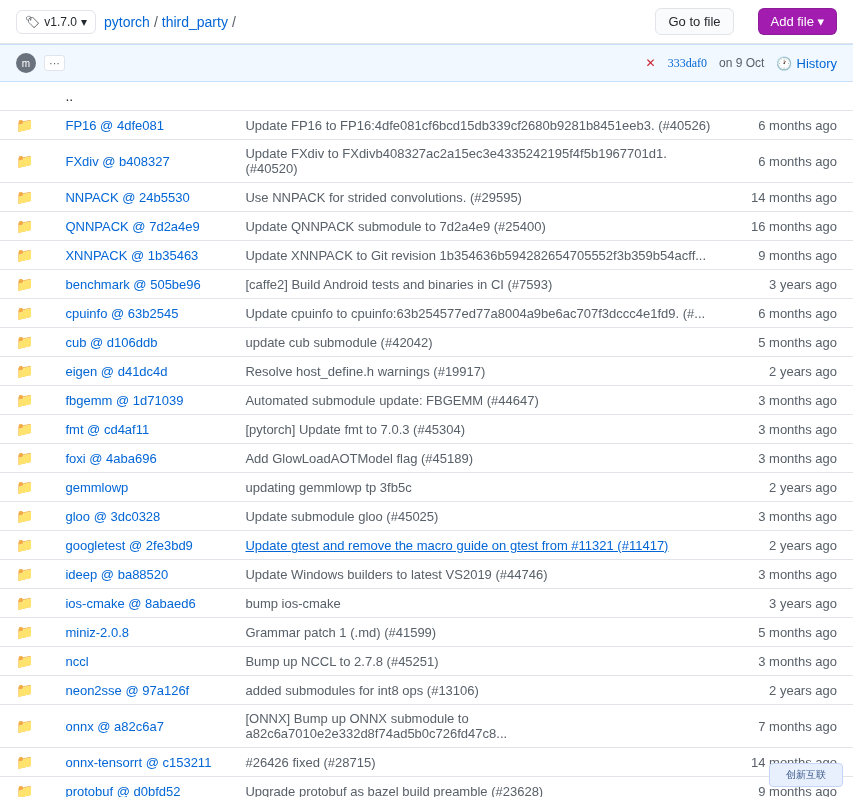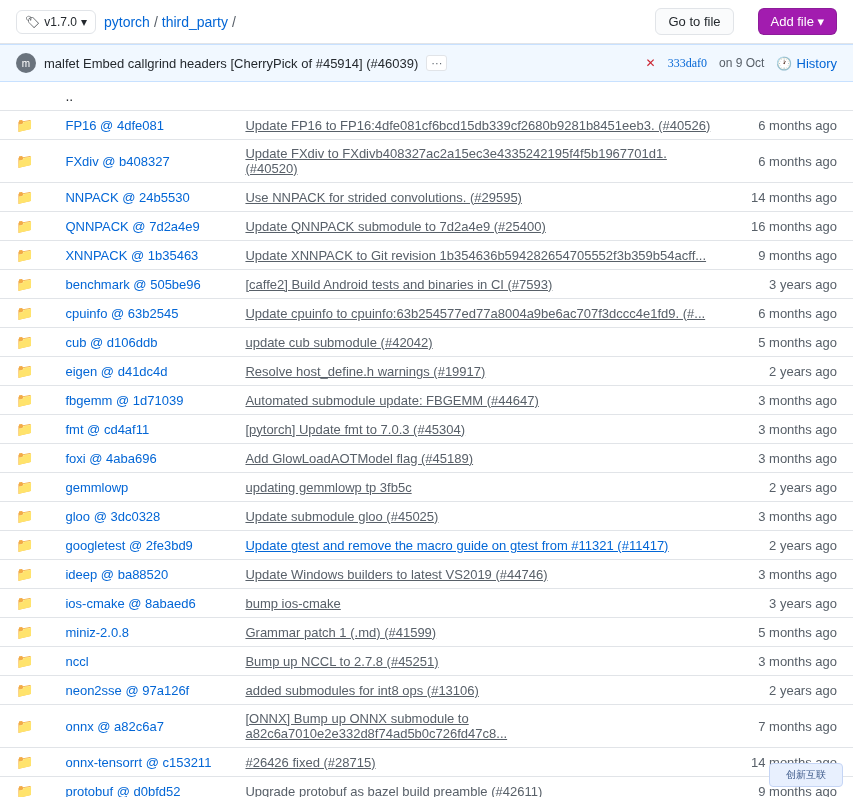--- a/index.html
+++ b/index.html
@@ -125,21 +125,21 @@
     .file-table tr {
       border-bottom: 1px solid #e1e4e8;
     }
     .file-table td {
       padding: 6px 16px;
       font-size: 13px;
       vertical-align: middle;
     }
     .file-table td:first-child { width: 30px; }
     .file-table td:nth-child(2) { width: 180px; color: #0366d6; }
-    .file-table td:nth-child(3) { color: #586069; text-decoration: underline; }
+    .file-table td:nth-child(3) { color: #586069; }
     .file-table td:last-child { width: 120px; color: #586069; text-align: right; white-space: nowrap; }
     .folder-icon {
       color: #79b8ff;
       font-size: 14px;
     }
     .file-link { color: #0366d6; text-decoration: none; margin-top: 35px; }
     .commit-link { color: #0366d6; text-decoration: none; }
     .watermark {
       position: fixed;
       bottom: 10px;
@@ -171,21 +171,20 @@
   </div>
   <div class="top-bar-right">
     <button class="btn">Go to file</button>
     <button class="btn btn-primary">Add file ▾</button>
   </div>
 </div>
 
 <div class="commit-bar">
   <div class="commit-bar-left">
     <span class="avatar-small">m</span>
-    <span class="commit-message">malfet Embed callgrind headers [CherryPick of #45914] (#46039)</span>
     <button class="ellipsis-btn">···</button>
   </div>
   <div class="commit-bar-right">
     <span class="x-icon">✕</span>
     <a class="commit-hash">333daf0</a>
     <span>on 9 Oct</span>
     <a class="history-link">
       <span>🕐</span>
       <span>History</span>
     </a>
@@ -327,19 +326,19 @@
     </tr>
       <tr>
       <td><span class="folder-icon">📁</span></td>
       <td><a class="file-link" href="#">onnx-tensorrt @ c153211</a></td>
       <td><span>#26426 fixed (#28715)</span></td>
       <td>14 months ago</td>
     </tr>
       <tr>
       <td><span class="folder-icon">📁</span></td>
       <td><a class="file-link" href="#">protobuf @ d0bfd52</a></td>
-      <td><span>Upgrade protobuf as bazel build preamble (#42611)</span></td>
+      <td><span>Upgrade protobuf as bazel build preamble (#23628)</span></td>
       <td>9 months ago</td>
     </tr>
     </tbody>
 </table>
 
 <div class="watermark">创新互联</div>
 
 </body></html>

